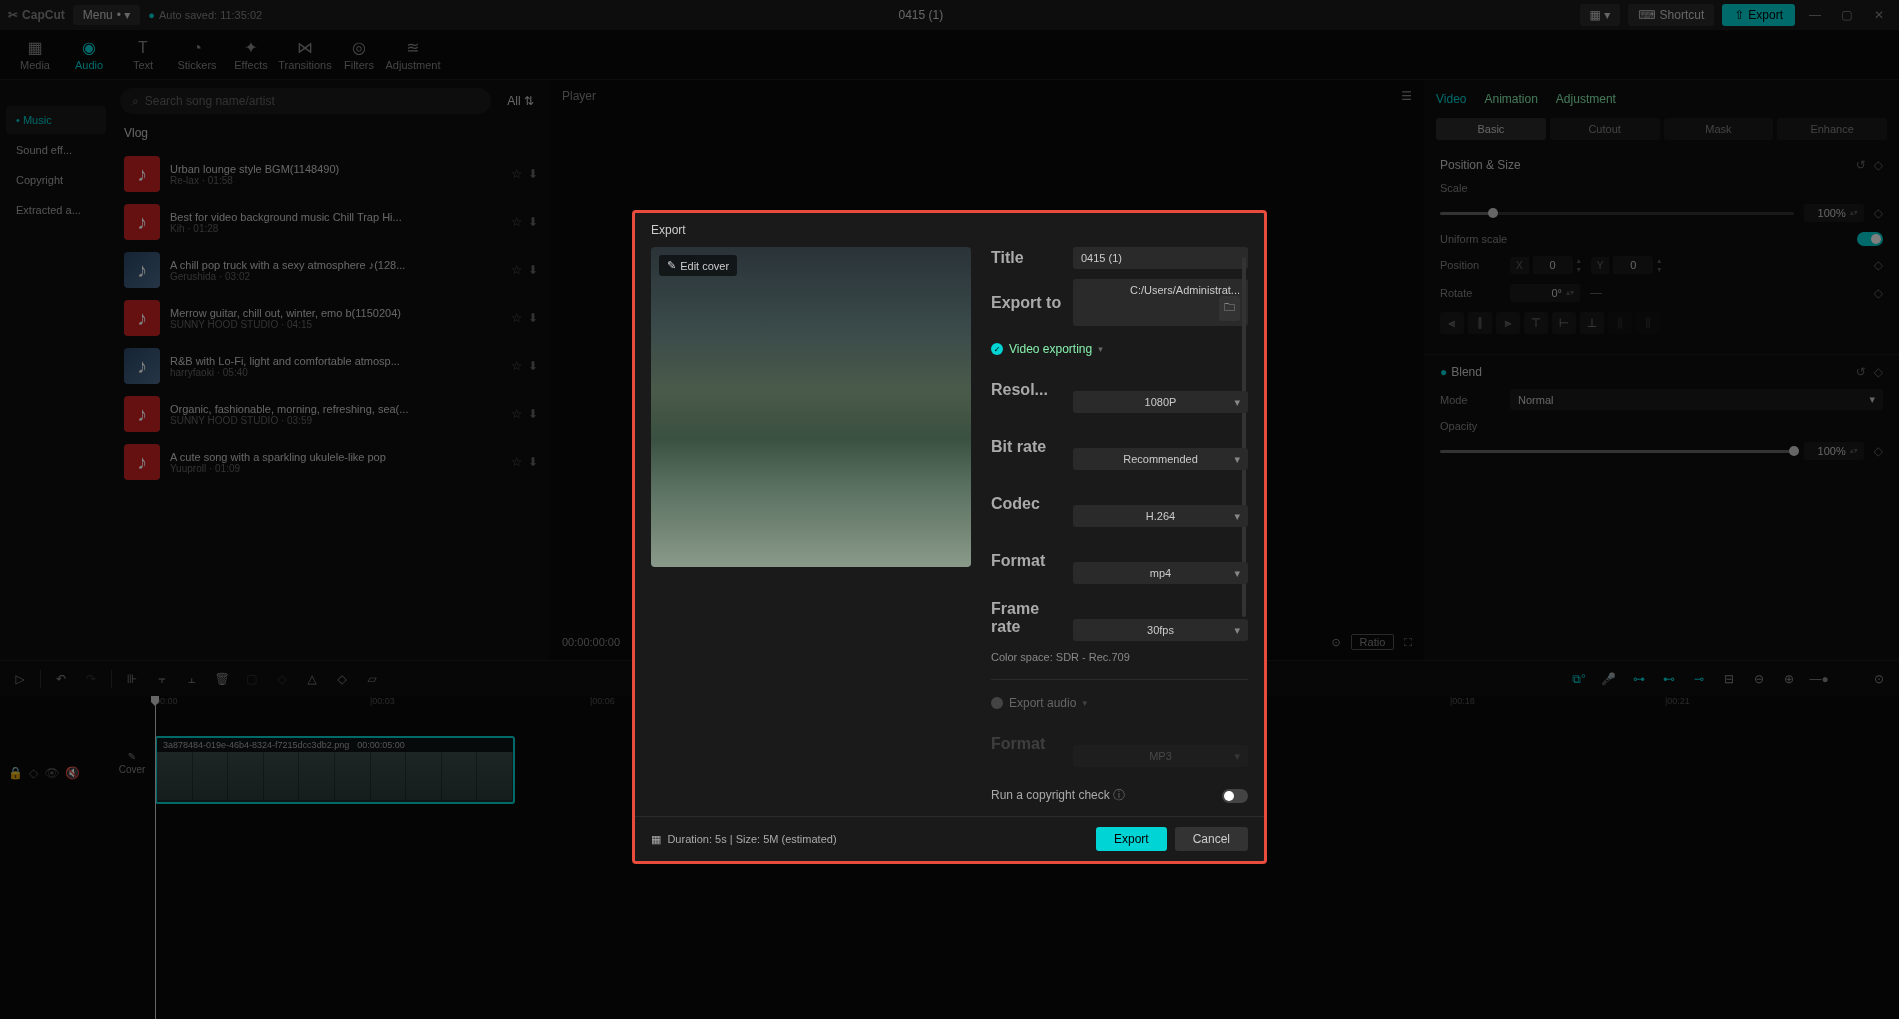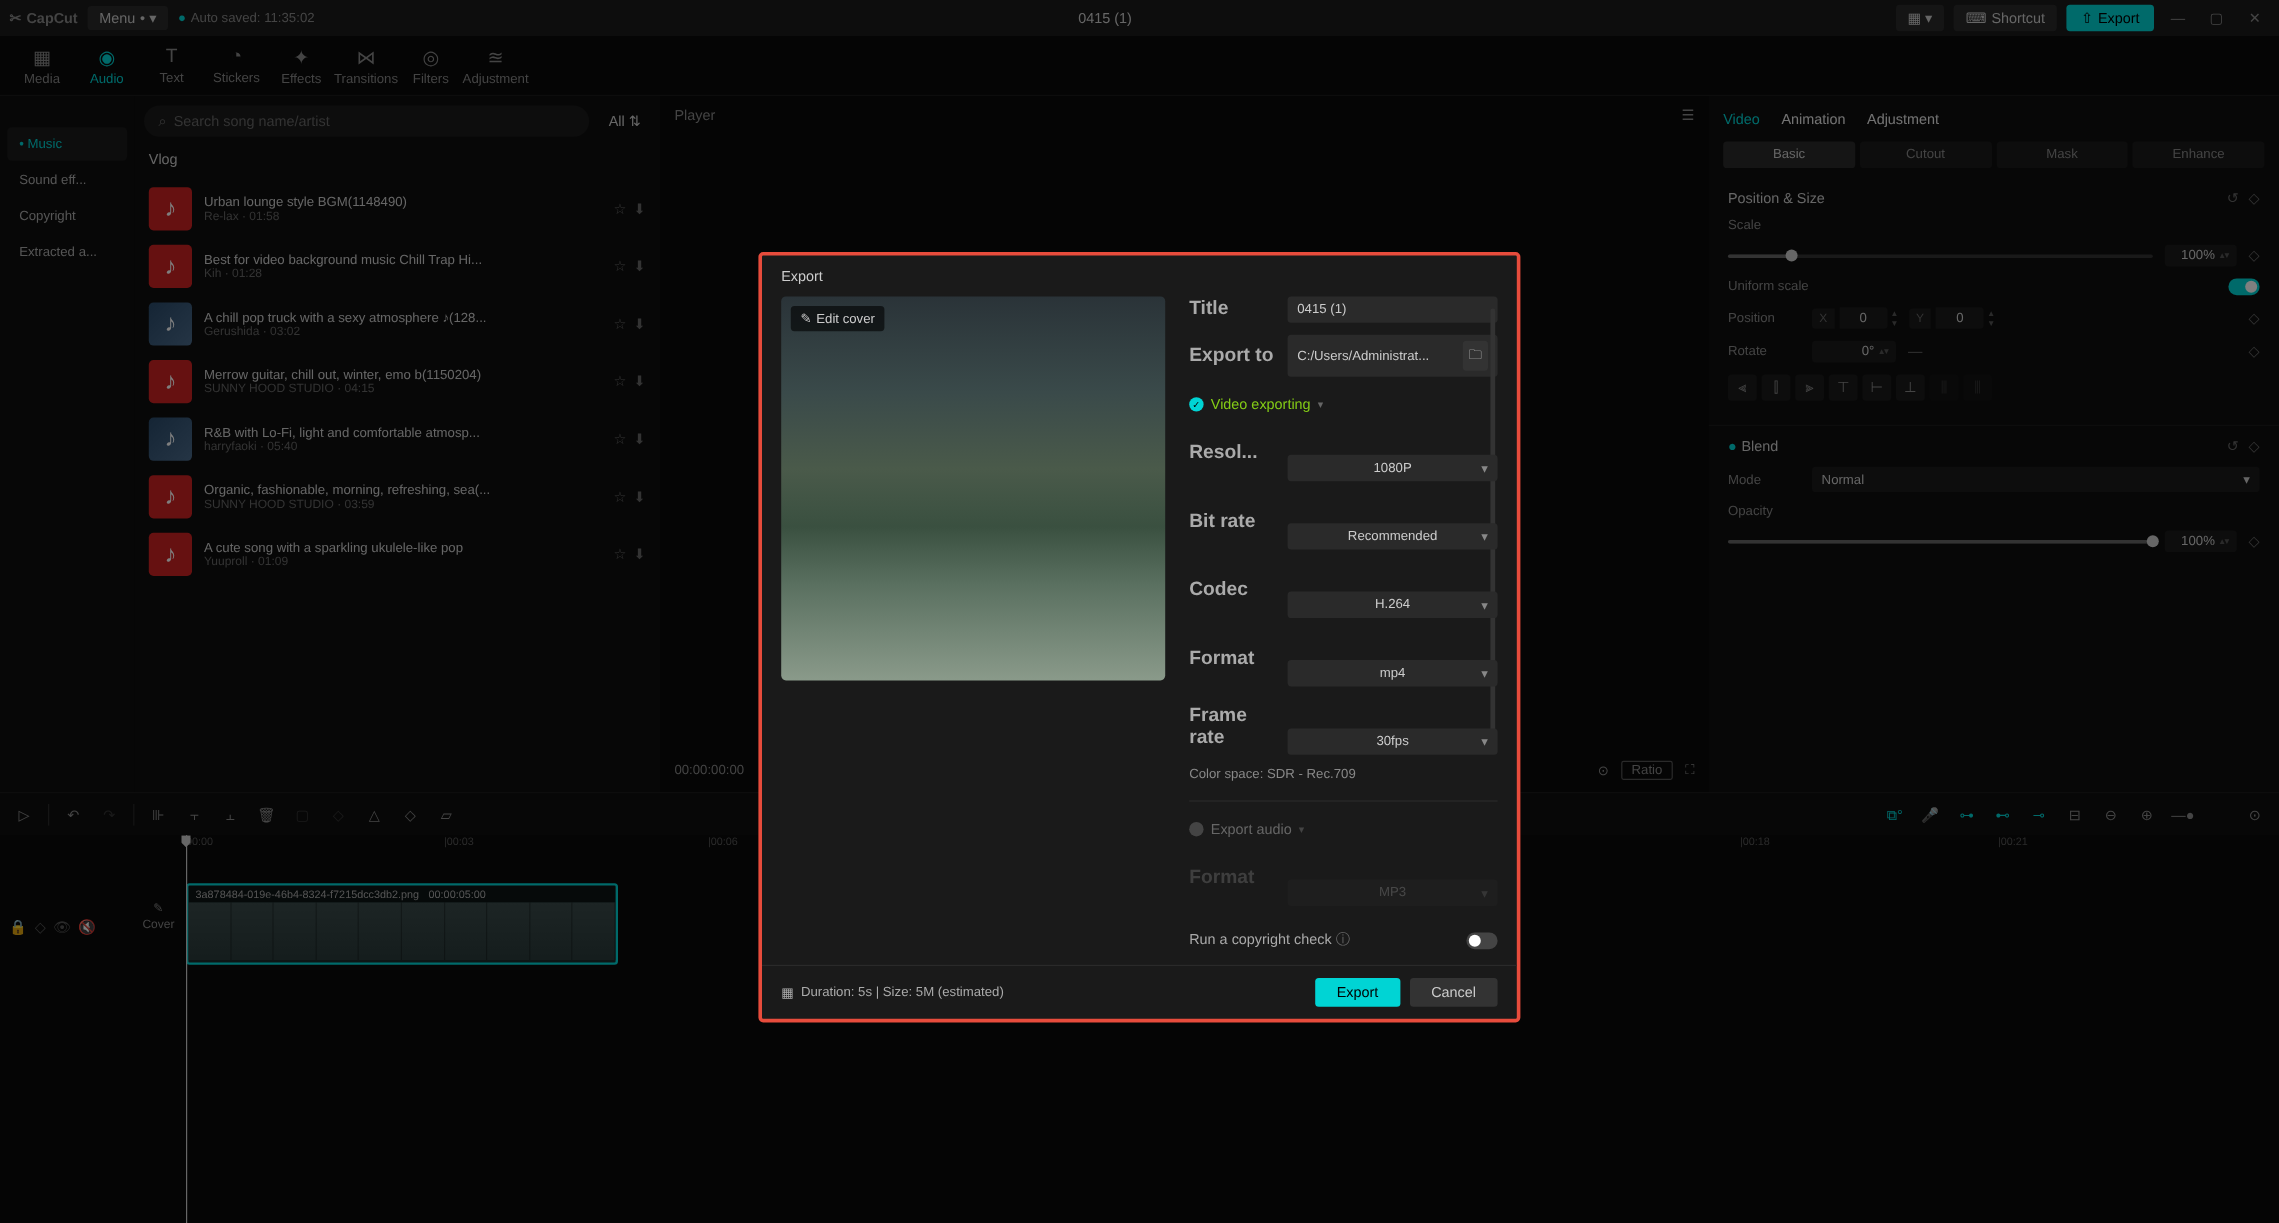--- a/index.html
+++ b/index.html
@@ -45,21 +45,21 @@
 
 .center-panel { flex: 1; background: #0a0a0a; display: flex; flex-direction: column; }
 .player-header { height: 32px; display: flex; align-items: center; justify-content: space-between; padding: 0 12px; color: #888; }
 .preview { flex: 1; display: flex; align-items: center; justify-content: center; }
 .preview-img { width: 420px; height: 280px; background: linear-gradient(180deg, #2a3a3a 0%, #3a5a5a 40%, #2a4a3a 60%, #4a6a5a 80%, #6a8a7a 100%); border-radius: 2px; }
 .player-footer { height: 36px; display: flex; align-items: center; justify-content: space-between; padding: 0 12px; color: #888; font-size: 11px; }
 .player-footer .controls { flex:1;}
 
 .right-panel { width: 475px; background: #0f0f0f; padding: 0; }
 .prop-tabs { display: flex; padding: 8px 12px; gap: 18px; }
-.prop-tabs .tab { color: #e5e5e5; padding: 4px 0; }
+.prop-tabs .tab { color: #86efac; padding: 4px 0; }
 .prop-tabs .tab.active { color: #00d4d4; }
 .sub-tabs { display: flex; padding: 0 12px 8px; gap: 4px; }
 .sub-tabs .tab { flex: 1; text-align: center; padding: 5px; background: #1a1a1a; color: #888; border-radius: 3px; font-size: 11px; }
 .sub-tabs .tab.active { background: #2a2a2a; color: #ccc; }
 .prop-section { padding: 10px 16px; }
 .prop-title { color: #ccc; font-size: 12px; display: flex; align-items: center; justify-content: space-between; margin-bottom: 10px; }
 .prop-title .reset-icons { display:flex; gap:8px; color:#666; }
 .prop-row { display: flex; align-items: center; margin-bottom: 10px; gap: 10px; }
 .prop-label { width: 60px; color: #888; font-size: 11px; }
 .slider-track { flex: 1; height: 3px; background: #333; position: relative; border-radius: 2px; }
@@ -104,27 +104,27 @@
 .modal-body { display: flex; padding: 0 16px 12px; gap: 20px; }
 .cover-col { width: 320px; }
 .cover-preview { width: 320px; height: 320px; background: linear-gradient(180deg, #2a3338 0%, #3a4a4a 25%, #4a5a4a 45%, #3a5040 60%, #5a7060 75%, #8a9a8a 100%); border-radius: 4px; position: relative; }
 .edit-cover { position: absolute; top: 8px; left: 8px; background: rgba(0,0,0,0.6); padding: 4px 8px; border-radius: 3px; color: #ccc; font-size: 11px; display: flex; align-items: center; gap: 4px; }
 .form-col { flex: 1; }
 .form-row { display: flex; align-items: center; margin-bottom: 10px; gap: 10px; }
 .form-label { width: 72px; color: #aaa; font-size: 16px; font-weight: bold; }
 .form-input { flex: 1; background: #2a2a2a; padding: 5px 8px; border-radius: 3px; color: #ccc; font-size: 11px; }
 .form-input.select { display: flex; justify-content: center; align-items: center; position: relative; margin-top: 25px; }
 .form-input.select::after { content: '▾'; position: absolute; right: 8px; color: #888; }
-.form-input.path { display:flex; align-items:center; justify-content:space-between;}
+.form-input.path { display:flex; align-items:flex-end; justify-content:space-between;flex-direction:column;}
 .folder-btn { background:#333; padding:3px 5px; border-radius:3px; margin-left:4px; color:#ccc;}
 .section-head { display: flex; align-items: center; gap: 6px; margin: 16px 0 10px; }
 .section-head .check-icon { width: 12px; height: 12px; background: #00d4d4; border-radius: 50%; display: flex; align-items: center; justify-content: center; color: #000; font-size: 8px; }
 .section-head.disabled .check-icon { background:#444;}
 .section-head.disabled { color:#555;}
-.section-head .label { color: #84cc16; font-size: 12px; }
+.section-head .label { color: #86efac; font-size: 12px; }
 .color-space { color: #888; font-size: 11px; margin-top: 4px; }
 .divider { height: 1px; background: #2a2a2a; margin: 16px 0; }
 .copyright-row { display: flex; align-items: center; justify-content: space-between; margin-top: 20px;}
 .modal-footer { display: flex; align-items: center; padding: 10px 16px; border-top: 1px solid #2a2a2a; }
 .duration-info { color: #aaa; font-size: 11px; display: flex; align-items: center; gap: 6px; }
 .modal-footer .spacer { flex: 1; }
 .btn { padding: 5px 18px; border-radius: 3px; font-size: 12px; }
 .btn-primary { background: #00d4d4; color: #000; }
 .btn-secondary { background: #333; color: #ccc; margin-left: 8px; }
 .scrollbar { position:absolute; right:2px; top:10px; width:4px; height:360px; background:#333; border-radius:2px;}

